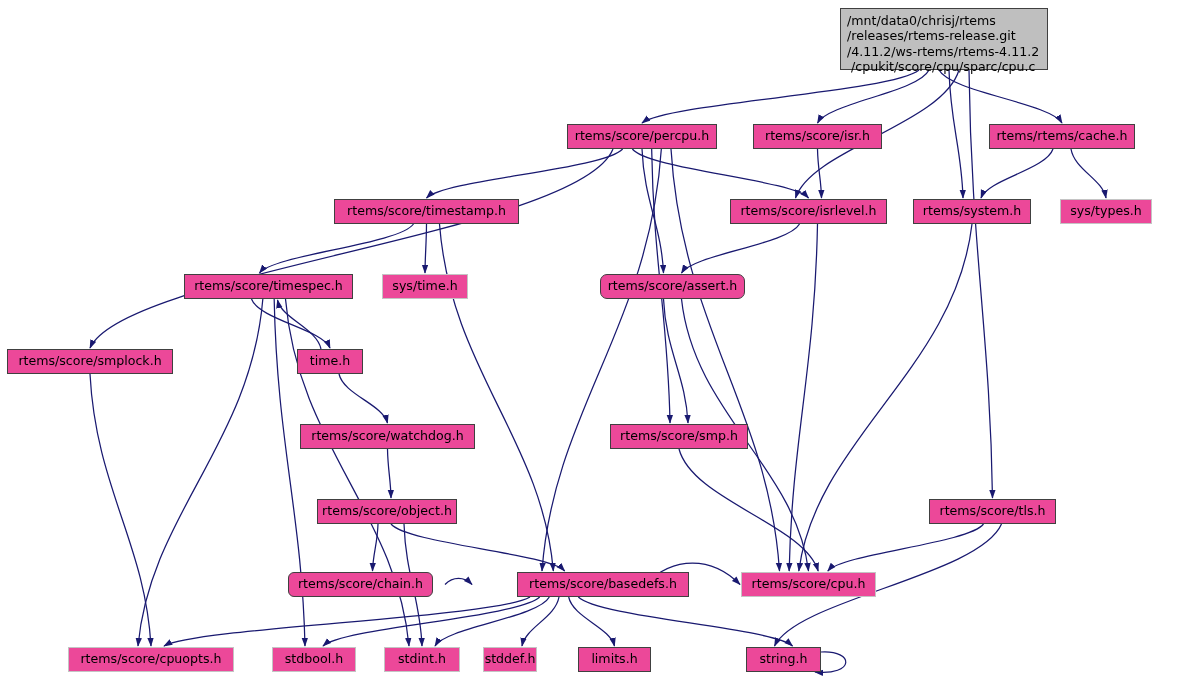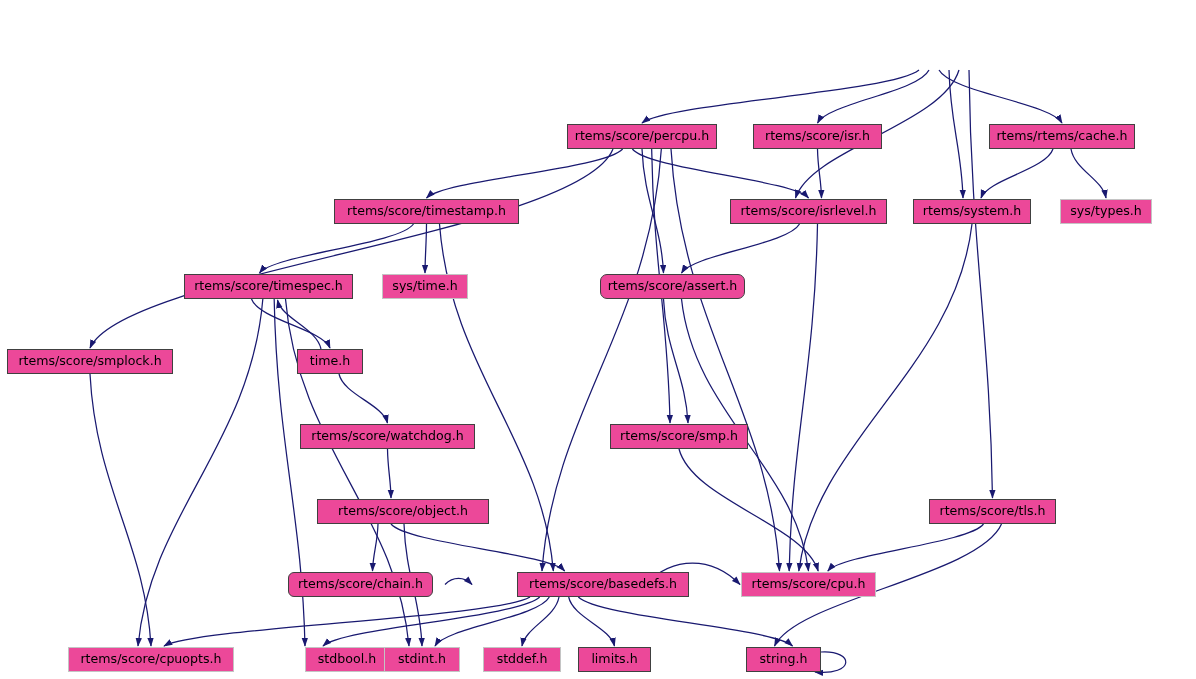--- a/index.html
+++ b/index.html
@@ -111,20 +111,24 @@
         <path d="M539.6666666666666,597 C518.4333333333333,617.58 344.23333333333335,627.38 323,646"></path>
         <path d="M549.3333333333334,597 C538.1286666666667,617.58 446.2046666666667,627.38 435,646"></path>
         <path d="M559,597 C555.374,617.58 525.626,627.38 522,646"></path>
         <path d="M568.6666666666666,597 C573.1583333333333,617.58 610.0083333333333,627.38 614.5,646"></path>
         <path d="M578.3333333333334,597 C599.3216666666667,617.58 771.5116666666667,627.38 792.5,646"></path>
         <path d="M645,584.5 C673.5,556 711.5,556 740,584.5"></path>
         <path d="M821,652 C855,650 855,676 815,672"></path>
       </g>
   </svg>
 
+  <div class="node root" id="node-root" style="left: 840px; top: 8px; width: 208px; height: 62px;">/mnt/data0/chrisj/rtems
+/releases/rtems-release.git
+/4.11.2/ws-rtems/rtems-4.11.2
+ /cpukit/score/cpu/sparc/cpu.c</div>
 
   <div id="node-host">
       <div class="node" style="left: 567px; top: 124px; width: 150px; height: 25px;">
         <span class="label">rtems/score/percpu.h</span>
       </div>
       <div class="node" style="left: 753px; top: 124px; width: 129px; height: 25px;">
         <span class="label">rtems/score/isr.h</span>
       </div>
       <div class="node" style="left: 989px; top: 124px; width: 146px; height: 25px;">
         <span class="label">rtems/rtems/cache.h</span>
@@ -155,45 +159,45 @@
       </div>
       <div class="node" style="left: 297px; top: 349px; width: 66px; height: 25px;">
         <span class="label">time.h</span>
       </div>
       <div class="node" style="left: 300px; top: 424px; width: 175px; height: 25px;">
         <span class="label">rtems/score/watchdog.h</span>
       </div>
       <div class="node" style="left: 610px; top: 424px; width: 138px; height: 25px;">
         <span class="label">rtems/score/smp.h</span>
       </div>
-      <div class="node" style="left: 317px; top: 499px; width: 172px; height: 25px;">
+      <div class="node" style="left: 317px; top: 499px; width: 140px; height: 25px;">
         <span class="label">rtems/score/object.h</span>
       </div>
       <div class="node" style="left: 929px; top: 499px; width: 127px; height: 25px;">
         <span class="label">rtems/score/tls.h</span>
       </div>
       <div class="node" style="left: 288px; top: 572px; width: 145px; height: 25px; border-radius: 6px;">
         <span class="label">rtems/score/chain.h</span>
       </div>
       <div class="node" style="left: 473px; top: 572px; width: 172px; height: 25px; margin-left: 44px;">
         <span class="label">rtems/score/basedefs.h</span>
       </div>
       <div class="node external" style="left: 741px; top: 572px; width: 135px; height: 25px;">
         <span class="label">rtems/score/cpu.h</span>
       </div>
       <div class="node external" style="left: 68px; top: 647px; width: 166px; height: 25px;">
         <span class="label">rtems/score/cpuopts.h</span>
       </div>
-      <div class="node external" style="left: 272px; top: 647px; width: 84px; height: 25px; margin-left: 33px;">
+      <div class="node external" style="left: 272px; top: 647px; width: 84px; height: 25px;">
         <span class="label">stdbool.h</span>
       </div>
       <div class="node external" style="left: 384px; top: 647px; width: 76px; height: 25px;">
         <span class="label">stdint.h</span>
       </div>
-      <div class="node external" style="left: 483px; top: 647px; width: 78px; height: 25px;">
+      <div class="node external" style="left: 483px; top: 647px; width: 54px; height: 25px;">
         <span class="label">stddef.h</span>
       </div>
       <div class="node" style="left: 578px; top: 647px; width: 73px; height: 25px;">
         <span class="label">limits.h</span>
       </div>
       <div class="node" style="left: 746px; top: 647px; width: 75px; height: 25px;">
         <span class="label">string.h</span>
       </div>
     </div>
 

